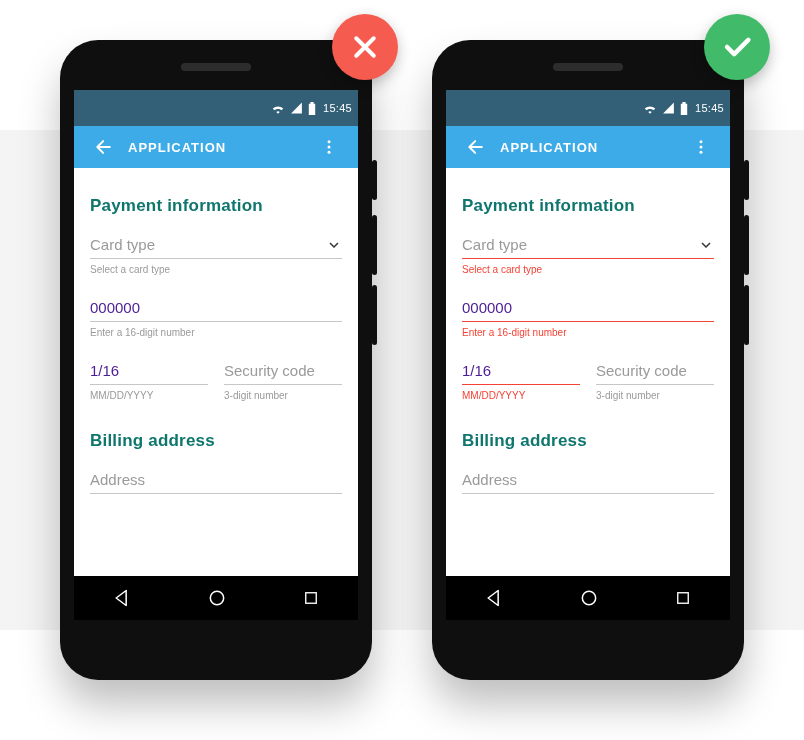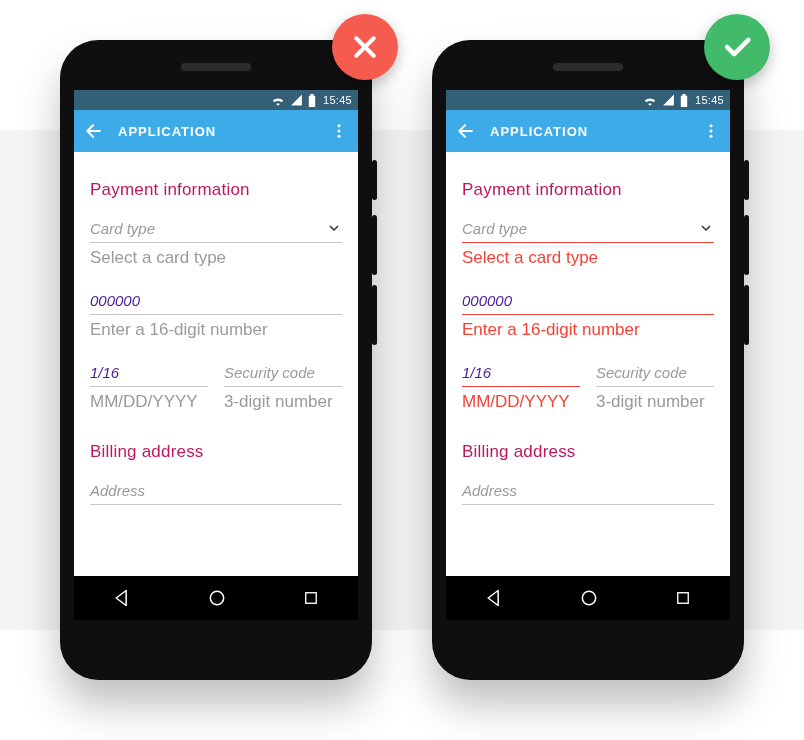--- a/index.html
+++ b/index.html
@@ -38,48 +38,48 @@
   .btn-r2{top:175px;height:60px}
   .btn-r3{top:245px;height:60px}
 
   .screen {
     position:absolute; top:50px; left:14px; right:14px; bottom:60px;
     background:#fff; overflow:hidden;
   }
 
   
   .status {
-    height:20px; background:#335f77; color:#fff;
+    height:36px; background:#335f77; color:#fff;
     display:flex; align-items:center; justify-content:flex-end;
     padding:0 6px; gap:5px; font-size:11px;
   }
   .status svg { display:block; }
   .clock { font-weight:500; letter-spacing:.3px; margin-left:2px;}
 
   
   .appbar {
     height:42px; background:#3dabe8; color:#fff;
-    display:flex; align-items:center; padding:0 10px; gap:14px;
+    display:flex; align-items:center; padding:0 20px; gap:14px;
     font-weight:700; letter-spacing:1px; font-size:13px;
   }
   .appbar .title { flex:1; }
   .appbar svg { display:block; }
 
   .content { padding:14px 16px 0; color:#333;}
-  h2.section { font-size:17px; font-weight:400; color:#be185d; margin:14px 0 16px; letter-spacing:.2px;}
+  h2.section { font-size:17px; font-weight:700; color:#0f766e; margin:14px 0 16px; letter-spacing:.2px;}
 
   .field { position:relative; margin-bottom:8px; }
   .field .line {
-    display:flex; align-items:flex-start; justify-content:space-between;
-    border-bottom:1px solid #c7c7c7; padding:4px 0 5px;font-style:italic;
+    display:flex; align-items:center; justify-content:space-between;
+    border-bottom:1px solid #c7c7c7; padding:4px 0 5px;
   }
   .field.error .line  { border-bottom:1px solid #f44336; }
   .field .value       { font-size:15px; color:#9a9a9a; }
   .field .value.filled{ color:#4c1d95; }
-  .field .hint        { font-size:17px; color:#9a9a9a; margin-top:5px; }
+  .field .hint        { font-size:10px; color:#9a9a9a; margin-top:5px; }
   .field.error .hint  { color:#f44336; }
 
   .row2 { display:flex; gap:16px; }
   .row2 .field { flex:1; }
 
   
   .navbar {
     position:absolute; left:0; right:0; bottom:0; height:44px;
     background:#000; display:flex; align-items:center; justify-content:space-around;
   }

